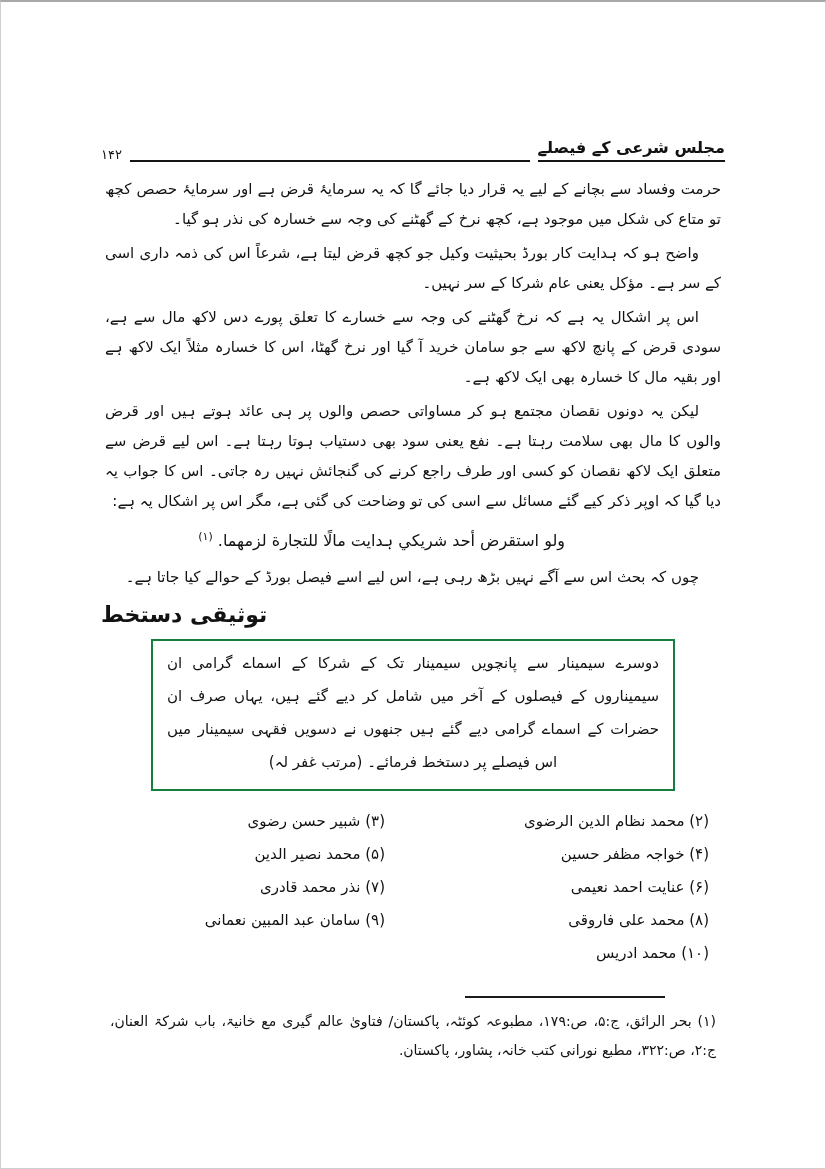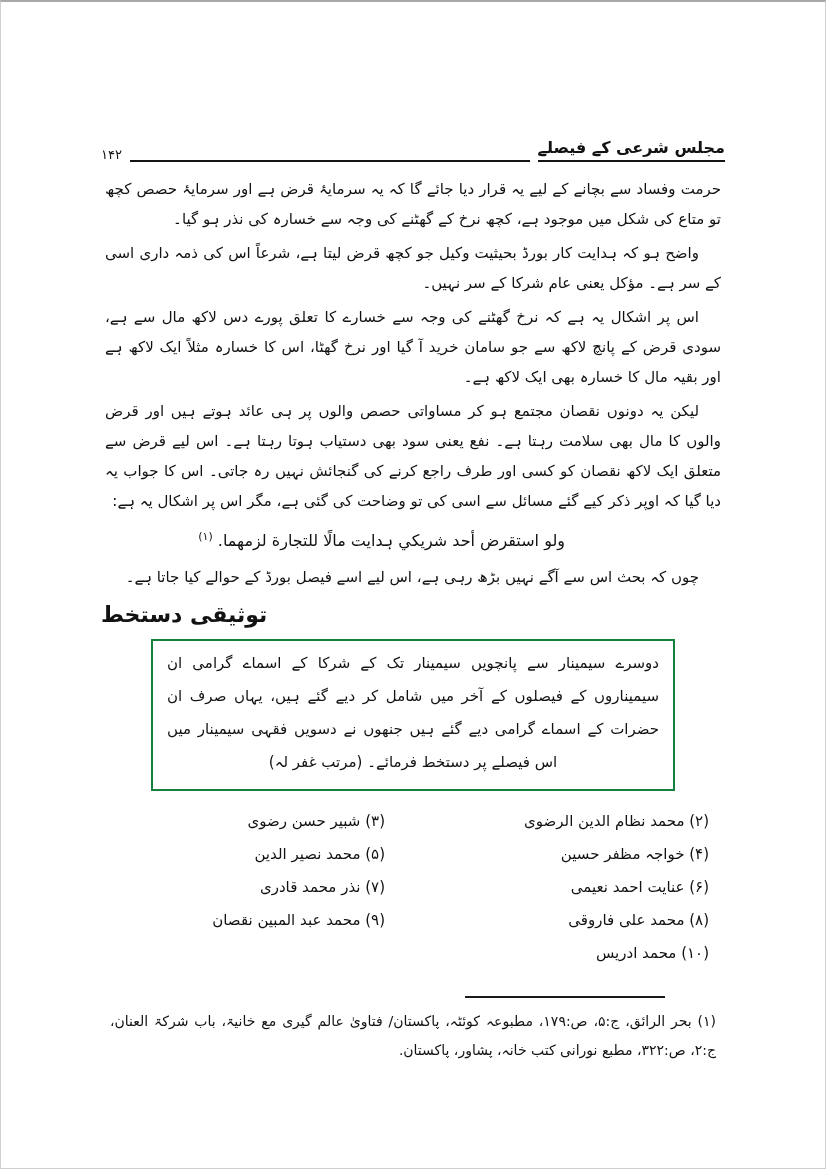--- a/index.html
+++ b/index.html
@@ -68,21 +68,21 @@
     <div class="notice">دوسرے سیمینار سے پانچویں سیمینار تک کے شرکا کے اسماے گرامی ان سیمیناروں کے فیصلوں کے آخر میں شامل کر دیے گئے ہیں، یہاں صرف ان حضرات کے اسماے گرامی دیے گئے ہیں جنھوں نے دسویں فقہی سیمینار میں اس فیصلے پر دستخط فرمائے۔ (مرتب غفر لہ)</div>
 
     <div class="signs">
       <div class="sign col-l"><span>(۲)</span> <span>محمد نظام الدین الرضوی</span></div>
       <div class="sign col-r"><span>(۳)</span> <span>شبیر حسن رضوی</span></div>
       <div class="sign col-l"><span>(۴)</span> <span>خواجہ مظفر حسین</span></div>
       <div class="sign col-r"><span>(۵)</span> <span>محمد نصیر الدین</span></div>
       <div class="sign col-l"><span>(۶)</span> <span>عنایت احمد نعیمی</span></div>
       <div class="sign col-r"><span>(۷)</span> <span>نذر محمد قادری</span></div>
       <div class="sign col-l"><span>(۸)</span> <span>محمد علی فاروقی</span></div>
-      <div class="sign col-r"><span>(۹)</span> <span>محمد عبد المبین نقصان</span></div>
+      <div class="sign col-r"><span>(۹)</span> <span>سامان عبد المبین نعمانی</span></div>
       <div class="sign col-l"><span>(۱۰)</span> <span>محمد ادریس</span></div>
     </div>
 
     <div class="fnsep"></div>
     <p class="footnote">(۱) بحر الرائق، ج:۵، ص:۱۷۹، مطبوعہ کوئٹہ، پاکستان/ فتاویٰ عالم گیری مع خانیۃ، باب شرکۃ العنان، ج:۲، ص:۳۲۲، مطبع نورانی کتب خانہ، پشاور، پاکستان.</p>
 
   </div>
 </div>
 
 </body></html>

